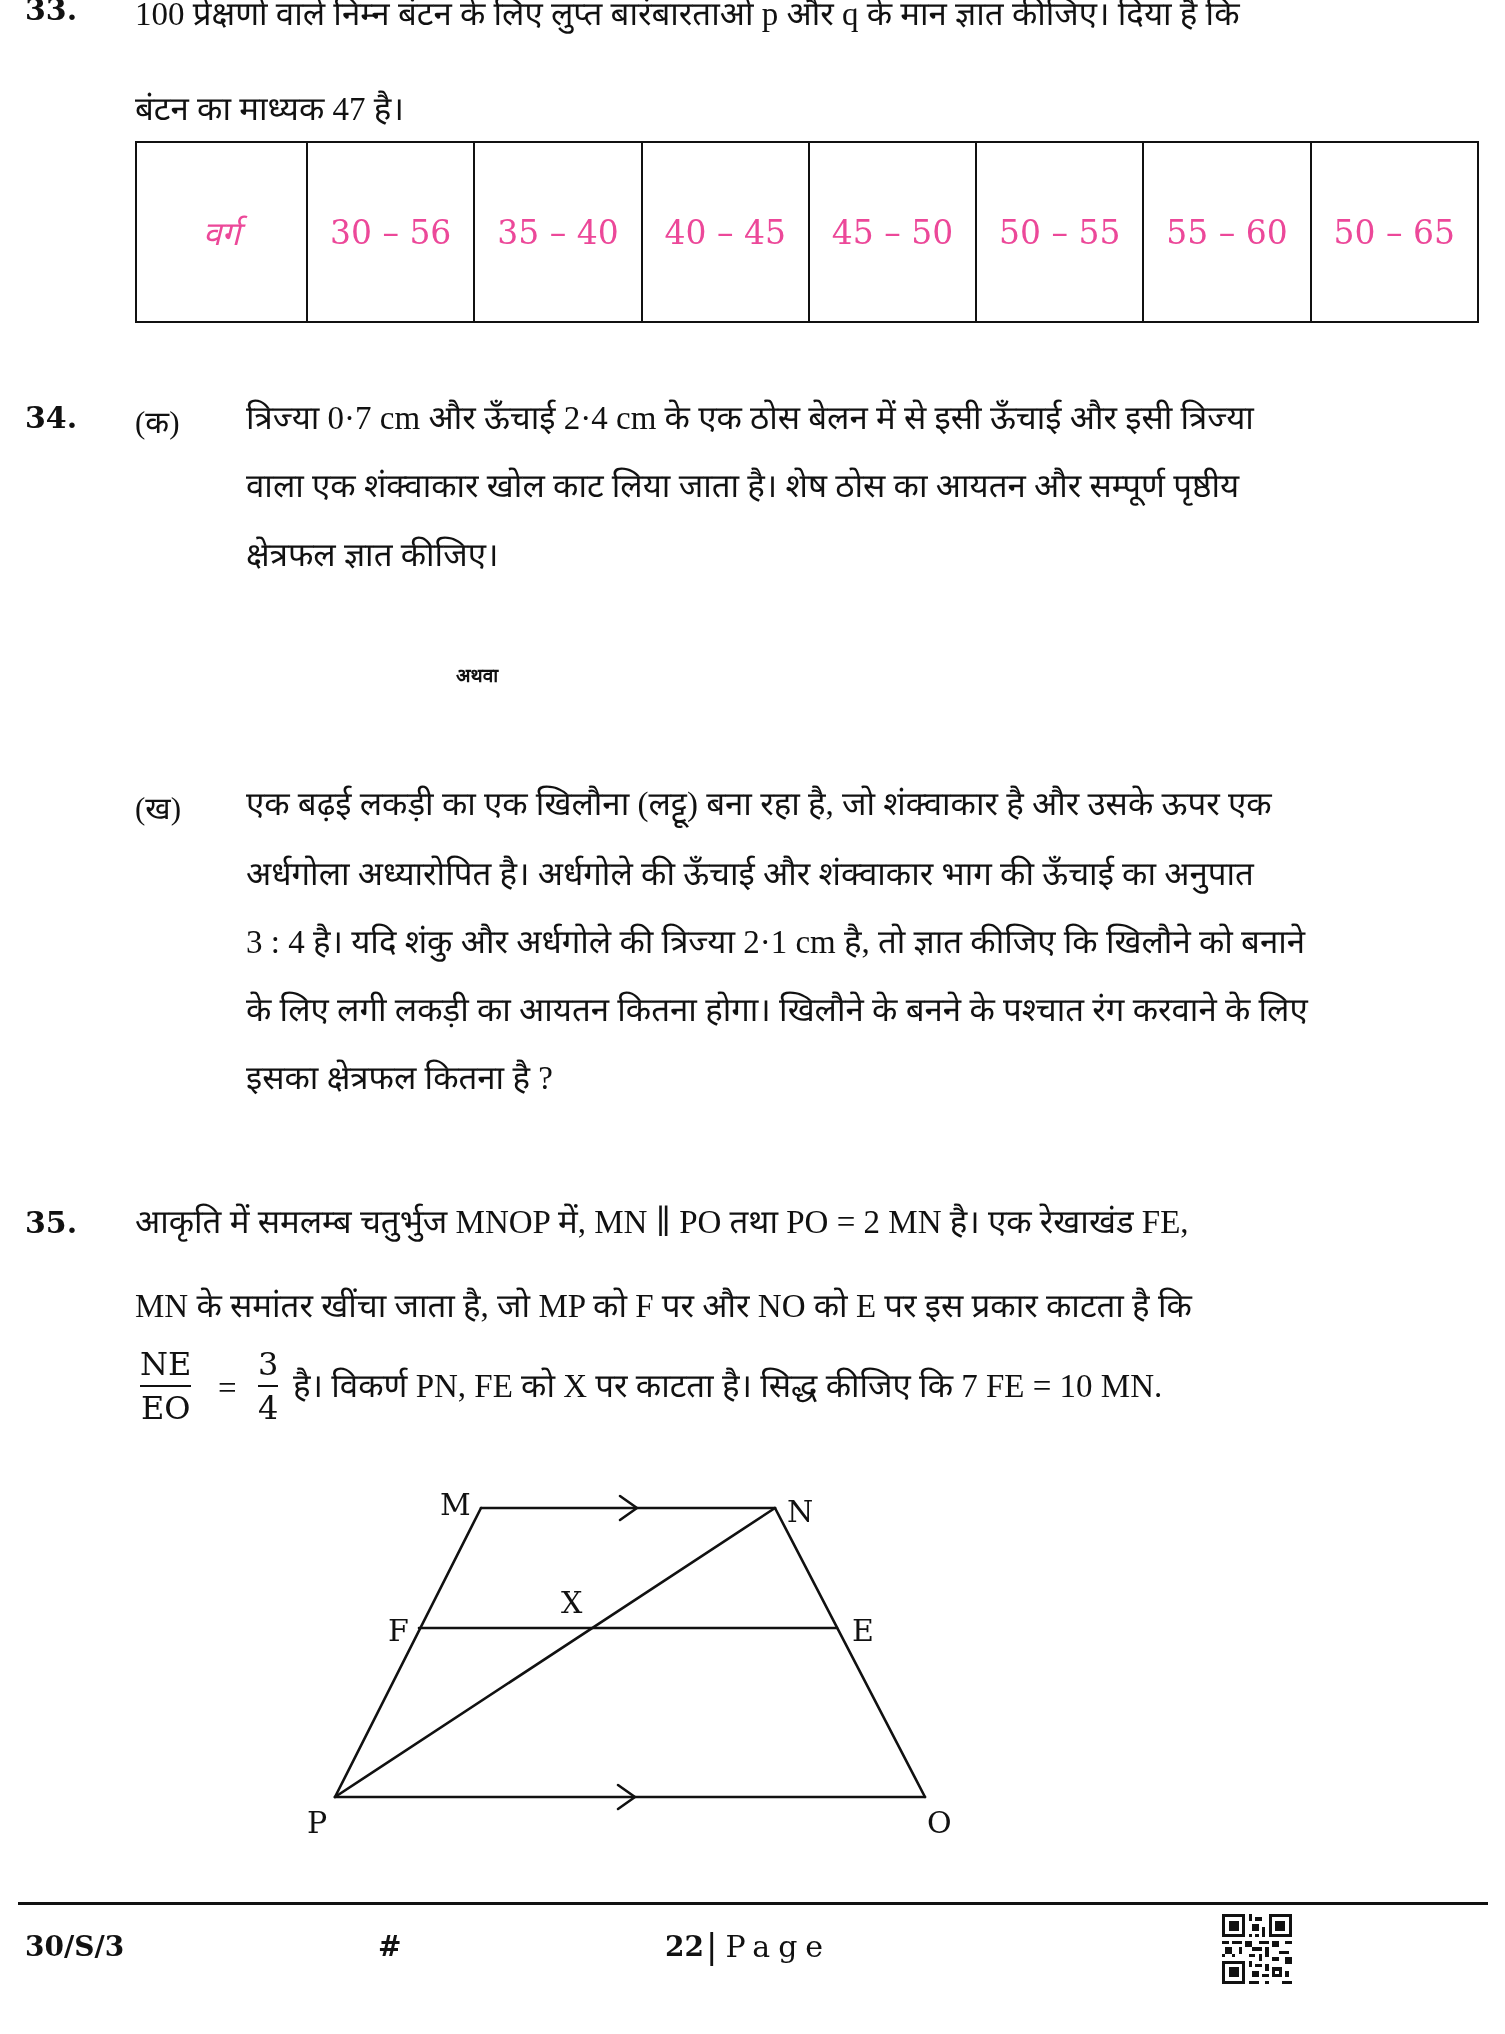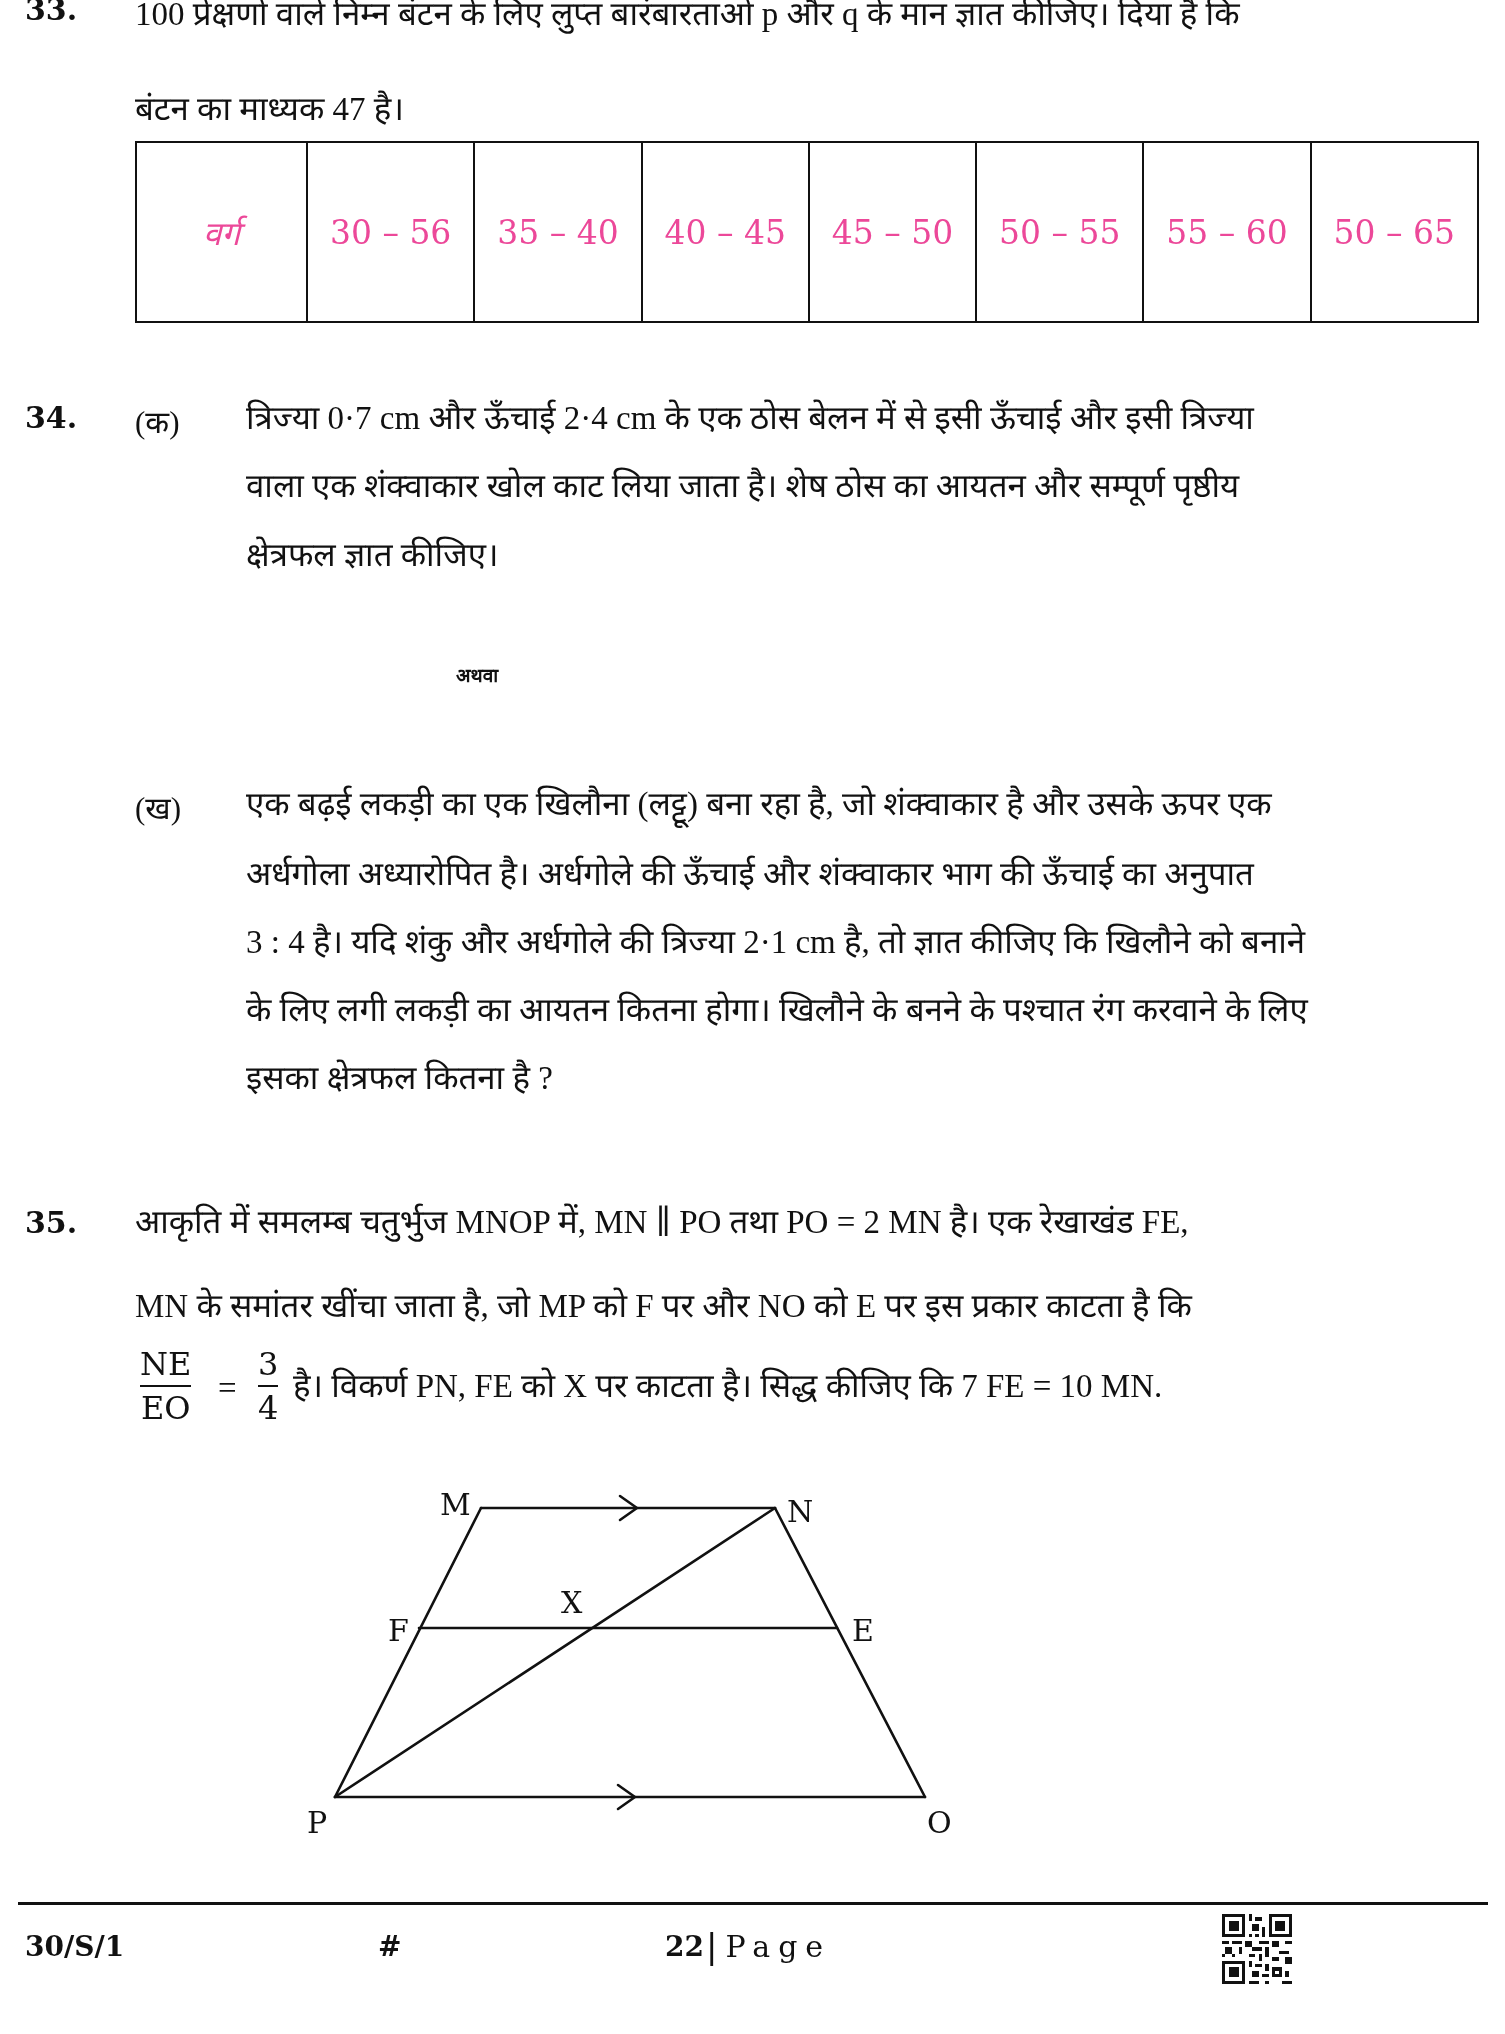--- a/index.html
+++ b/index.html
@@ -126,21 +126,21 @@
   <text class="diagram-label" x="440" y="1515">M</text>
   <text class="diagram-label" x="787" y="1522">N</text>
   <text class="diagram-label" x="388" y="1641">F</text>
   <text class="diagram-label" x="852" y="1641">E</text>
   <text class="diagram-label" x="561" y="1613">X</text>
   <text class="diagram-label" x="307" y="1833">P</text>
   <text class="diagram-label" x="927" y="1833">O</text>
 </svg>
 
 <div class="footer-rule"></div>
-<div class="abs footer-text" style="left:25px; top:1930px;">30/S/1</div>
+<div class="abs footer-text" style="left:25px; top:1930px;">30/S/3</div>
 <div class="abs footer-text" style="left:378px; top:1930px;">#</div>
 <div class="abs" style="left:665px; top:1926px; display:flex; align-items:center;">
   <span class="footer-text">22</span>
   <span style="font-size:34px; margin:0 8px 0 2px; font-family:'DejaVu Sans', sans-serif;">|</span>
   <span class="page-word">Page</span>
 </div>
 
 <svg class="abs" style="left:1222px; top:1913px;" width="70" height="72" viewBox="0 0 21 21" shape-rendering="crispEdges">
   <rect x="0" y="0" width="21" height="21" fill="#fff"></rect>
   <g fill="#111">

